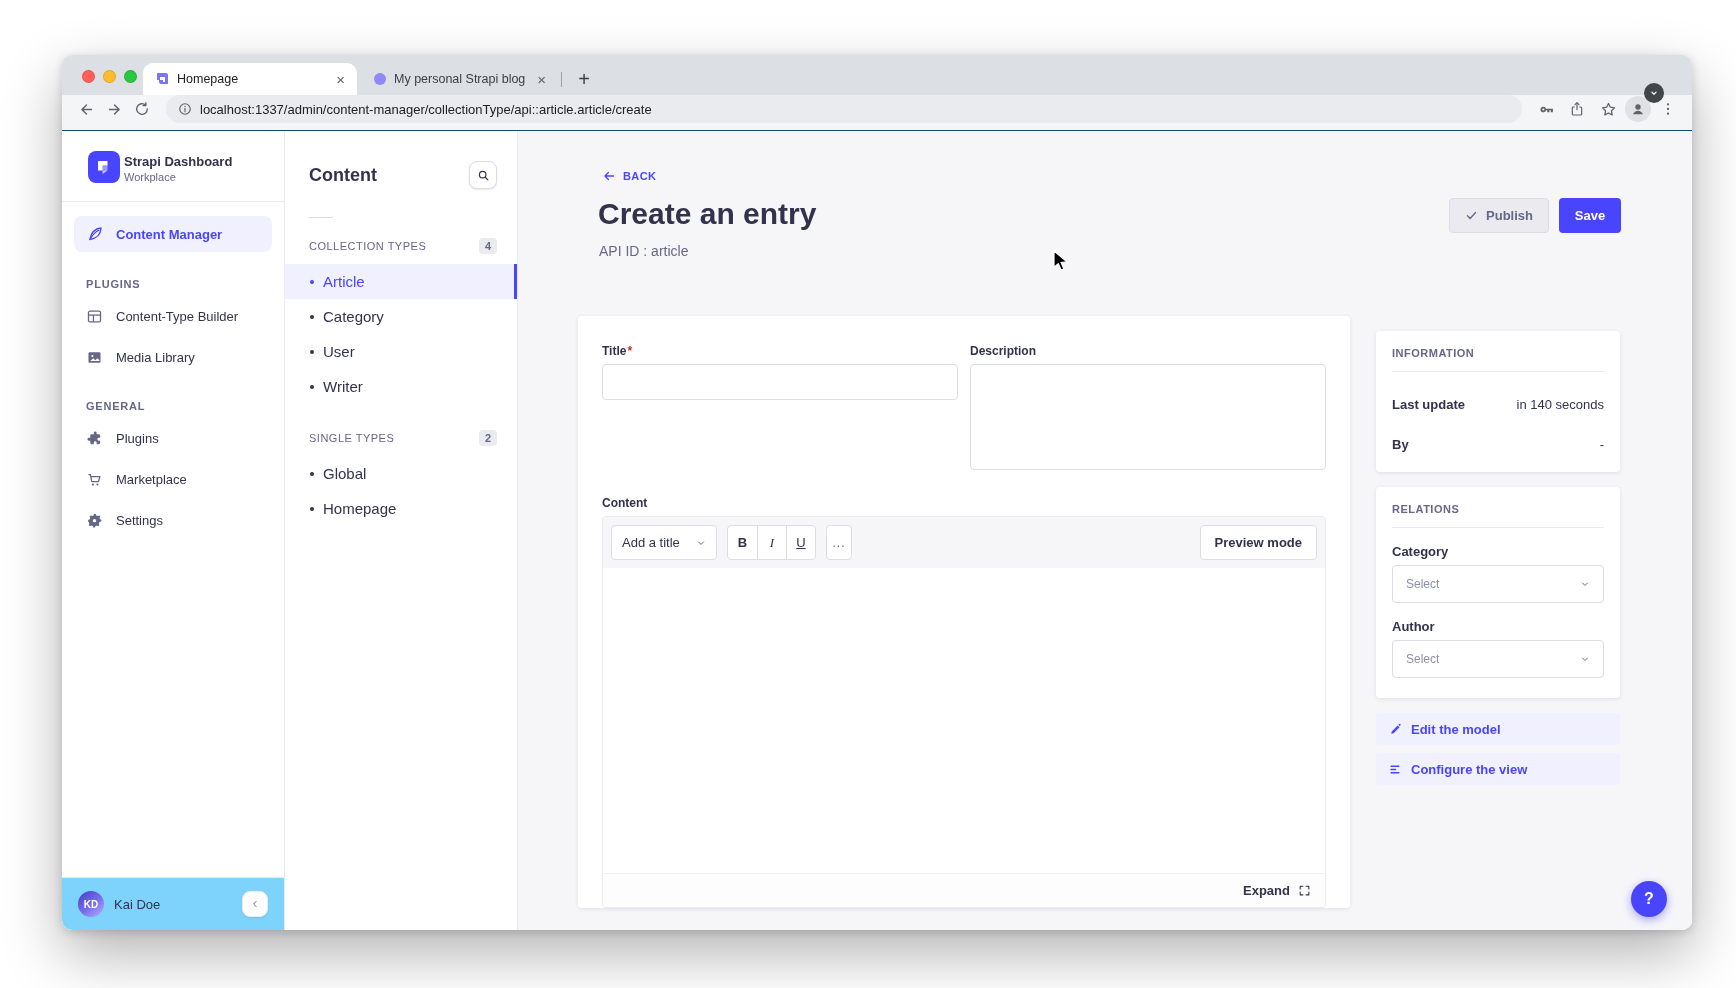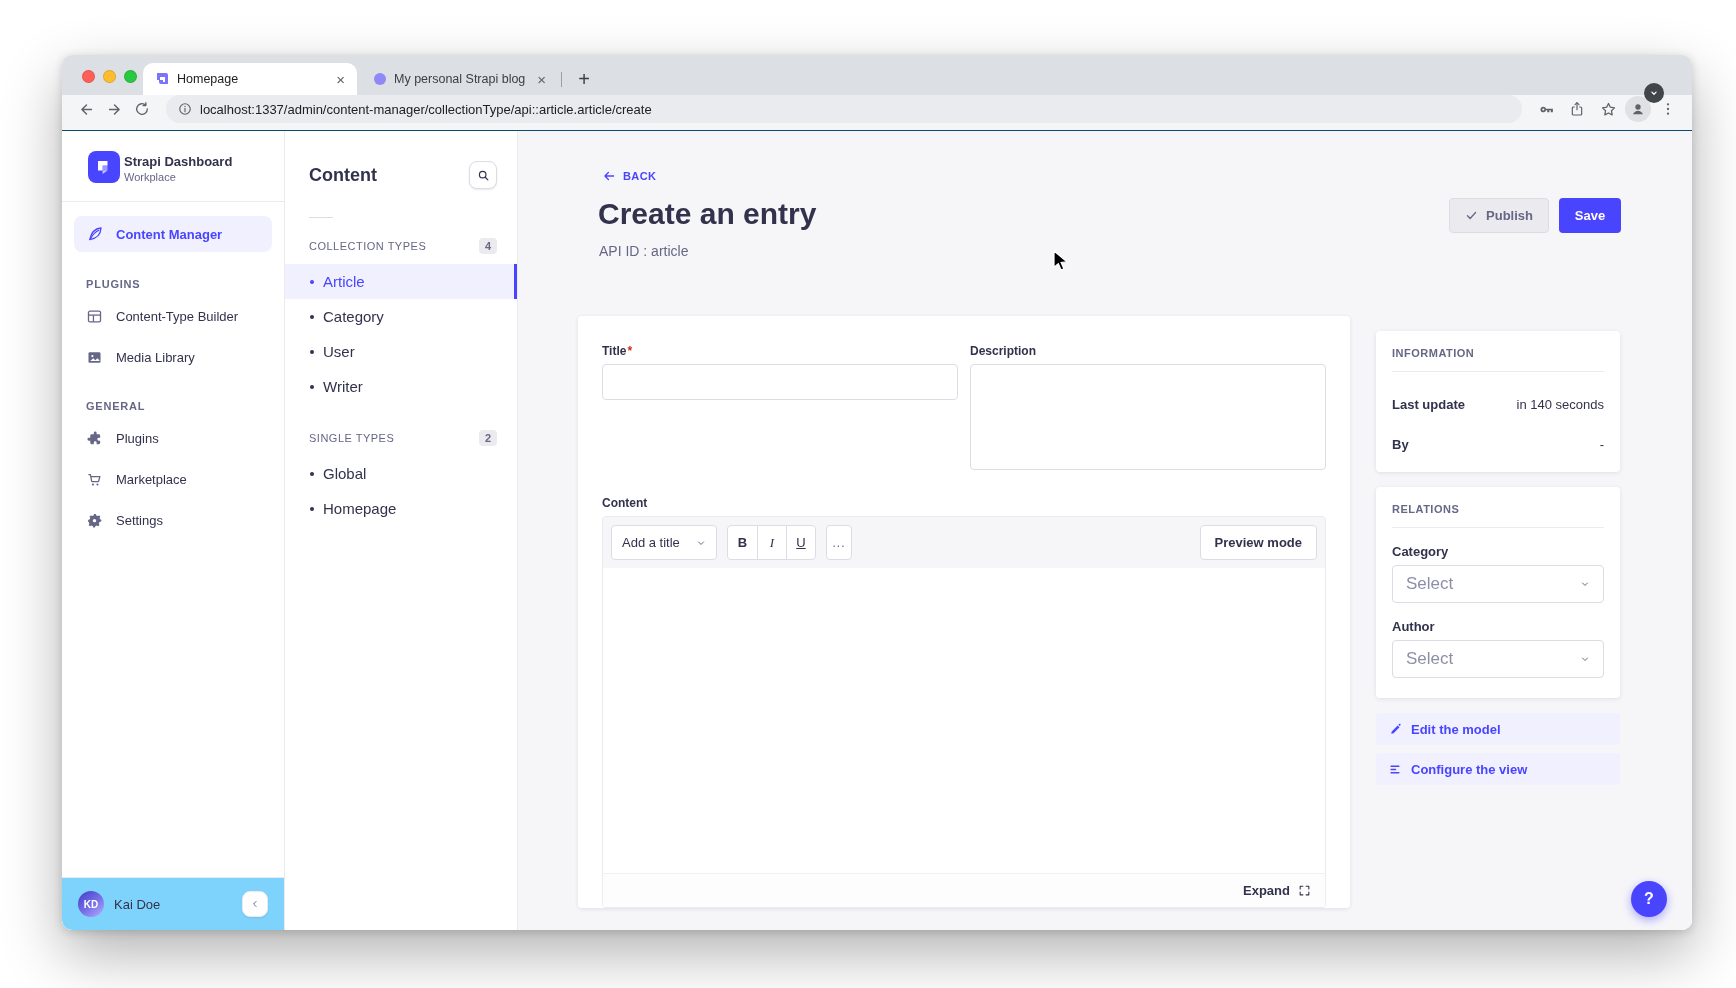--- a/index.html
+++ b/index.html
@@ -111,21 +111,21 @@
   .bdot{width:6px;height:6px;border-radius:50%;background:#006096;flex:none}
   .pcard{margin-top:9px;background:#fff;border-radius:4px;box-shadow:0 1px 4px rgba(33,33,52,.1);padding:16px 16px 20px}
   .pcard.rel{margin-top:15px;padding-bottom:20px}
   .ph{font-size:11px;font-weight:700;color:#666687;letter-spacing:.5px}
   .phr{height:1px;background:#eaeaef;margin-top:12px}
   .irow{display:flex;justify-content:space-between;margin-top:25px;font-size:13px}
   .ilabel{font-weight:700;color:#32324d}
   .ival{color:#32324d}
   .fld{margin-top:16px;font-size:13px;font-weight:600;color:#32324d}
   .select{margin-top:6px;height:38px;border:1px solid #dcdce4;border-radius:4px;background:#fff;display:flex;align-items:center;
-    justify-content:space-between;padding:0 13px;font-size:17px;color:#8e8ea9}
+    justify-content:space-between;padding:0 13px;font-size:12px;color:#8e8ea9}
   .pbtn{margin-top:15px;height:32px;background:#f0f0ff;border-radius:4px;display:flex;align-items:center;gap:9px;padding:0 13px;
     font-size:13px;font-weight:700;color:#4945ff}
   .pbtn + .pbtn{margin-top:8px}
   .fab{position:absolute;right:25px;bottom:13px;width:36px;height:36px;border-radius:50%;background:#4945ff;color:#fff;display:flex;
     align-items:center;justify-content:center;font-size:16px;font-weight:700;box-shadow:0 3px 10px rgba(73,69,255,.45)}
 
   .cursor{position:absolute;left:1053px;top:250px;z-index:99;pointer-events:none}
 </style>
 </head>
 <body>

